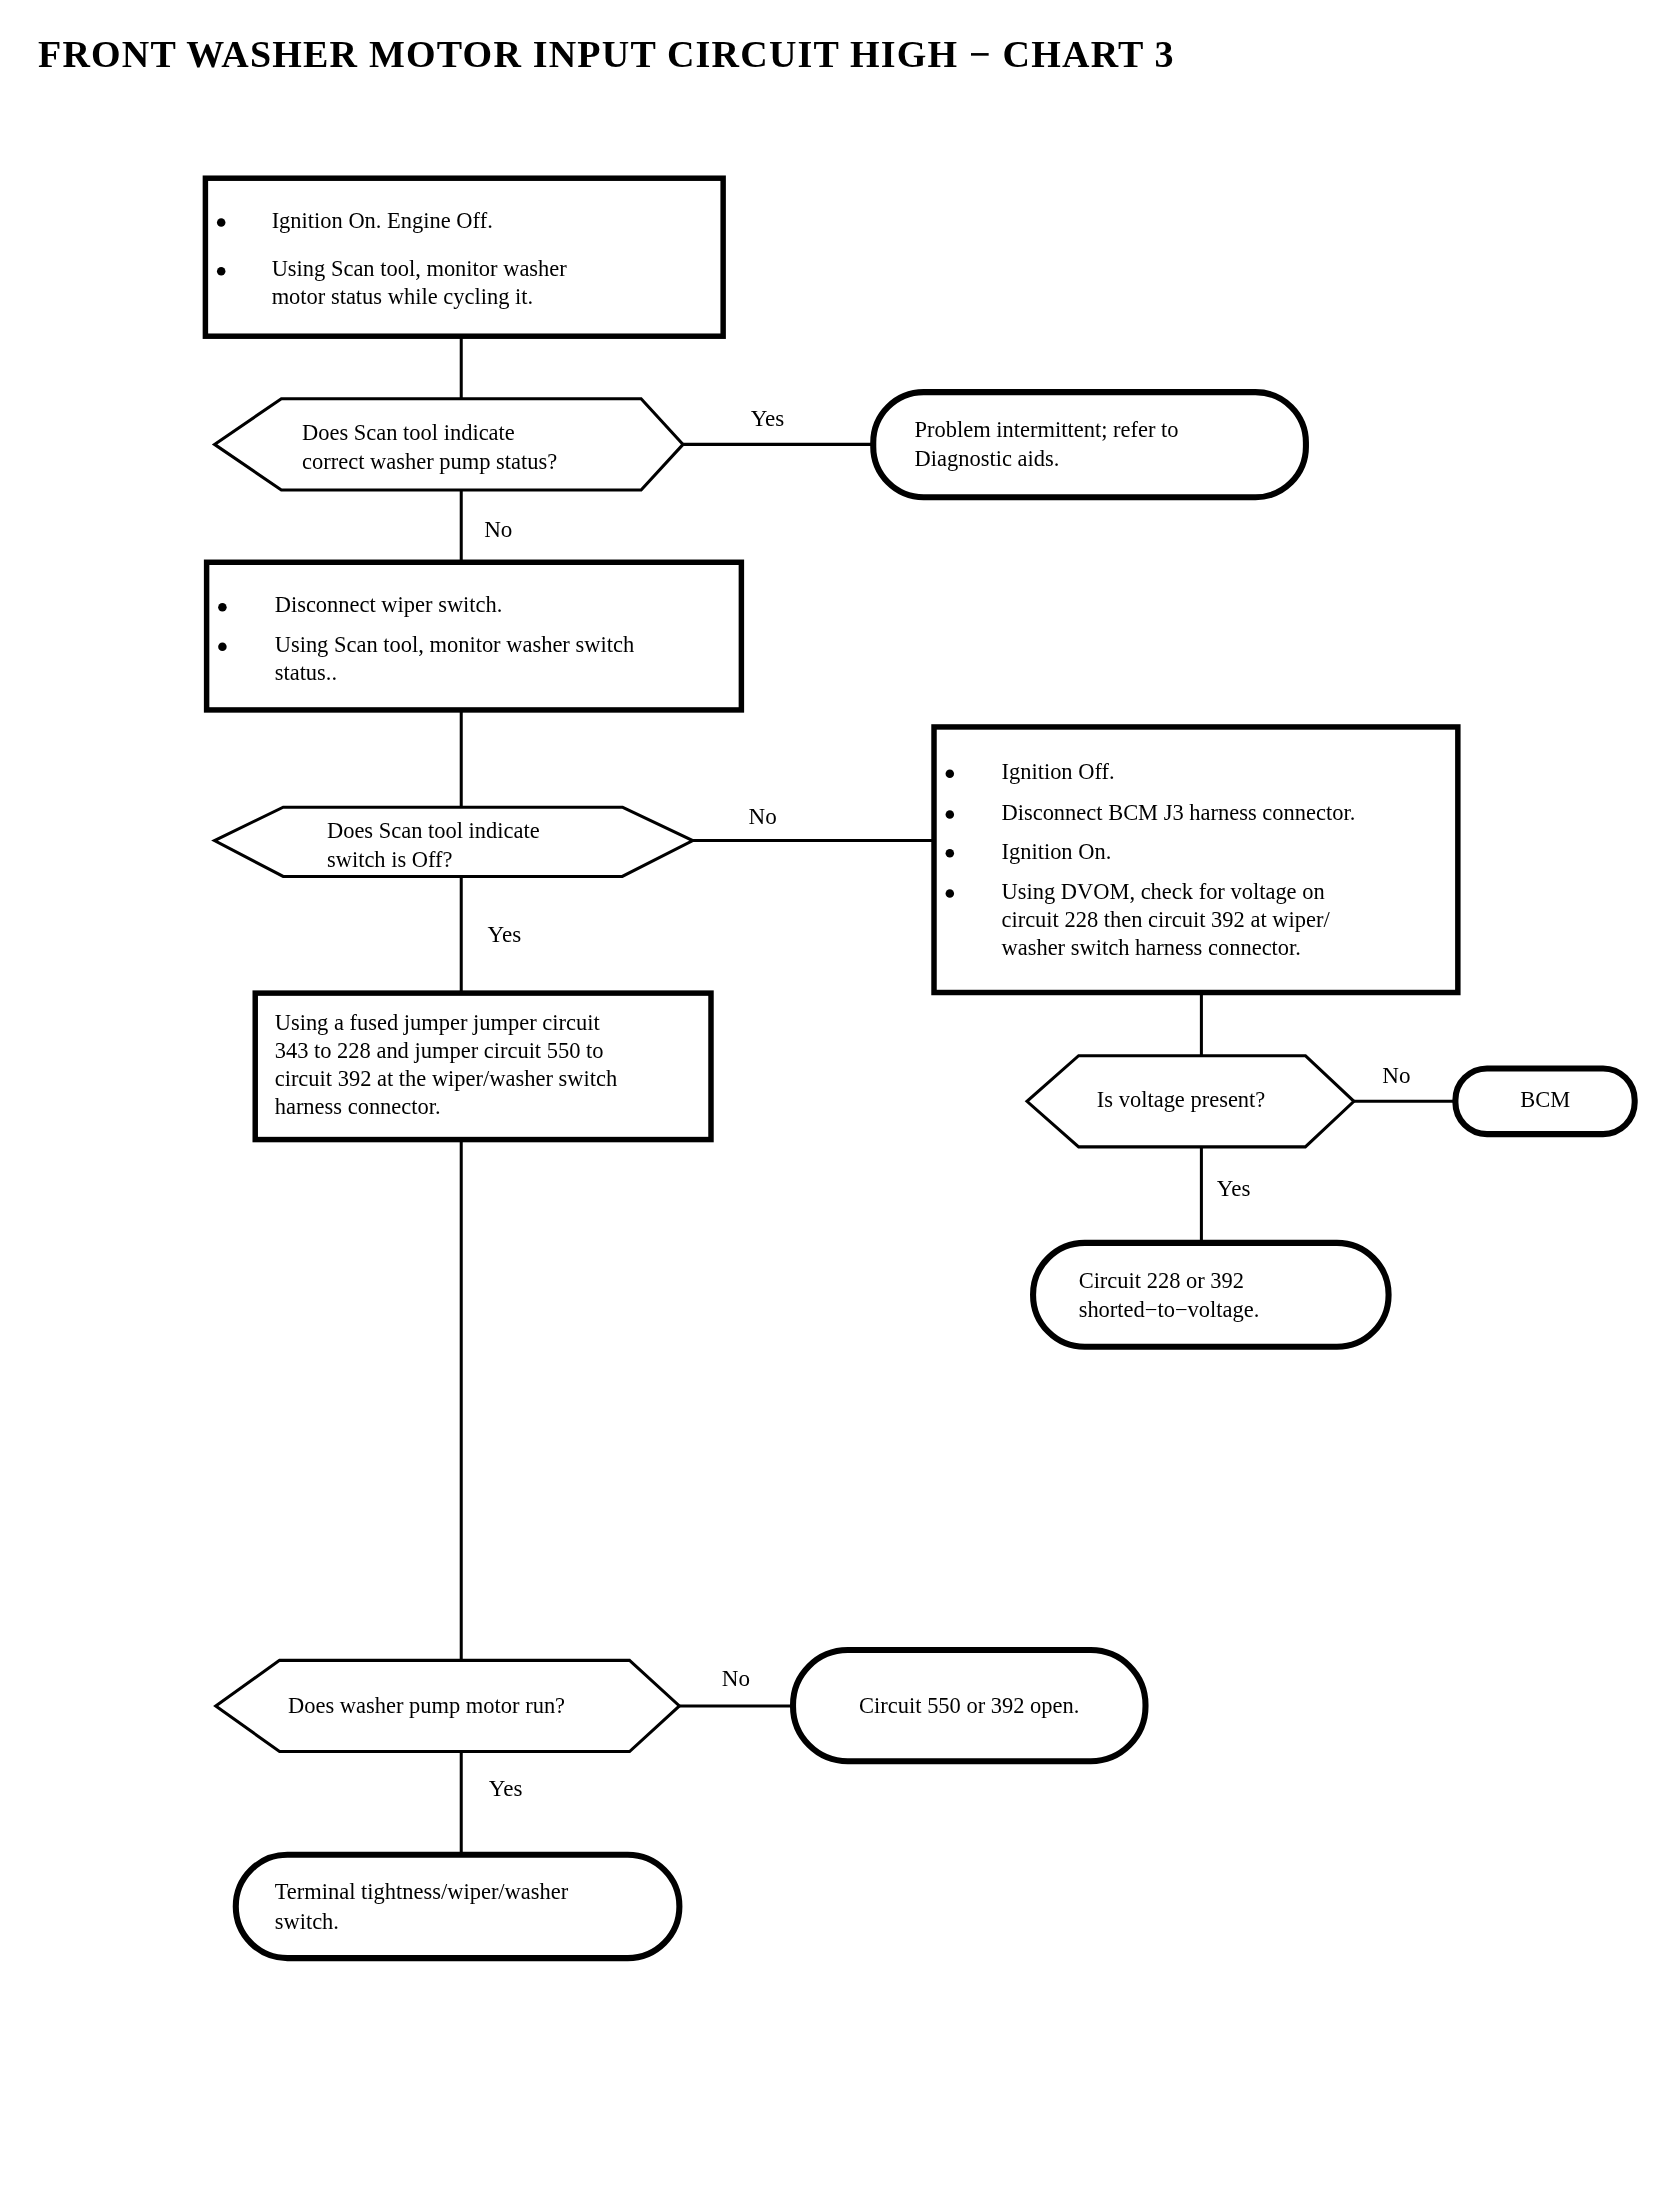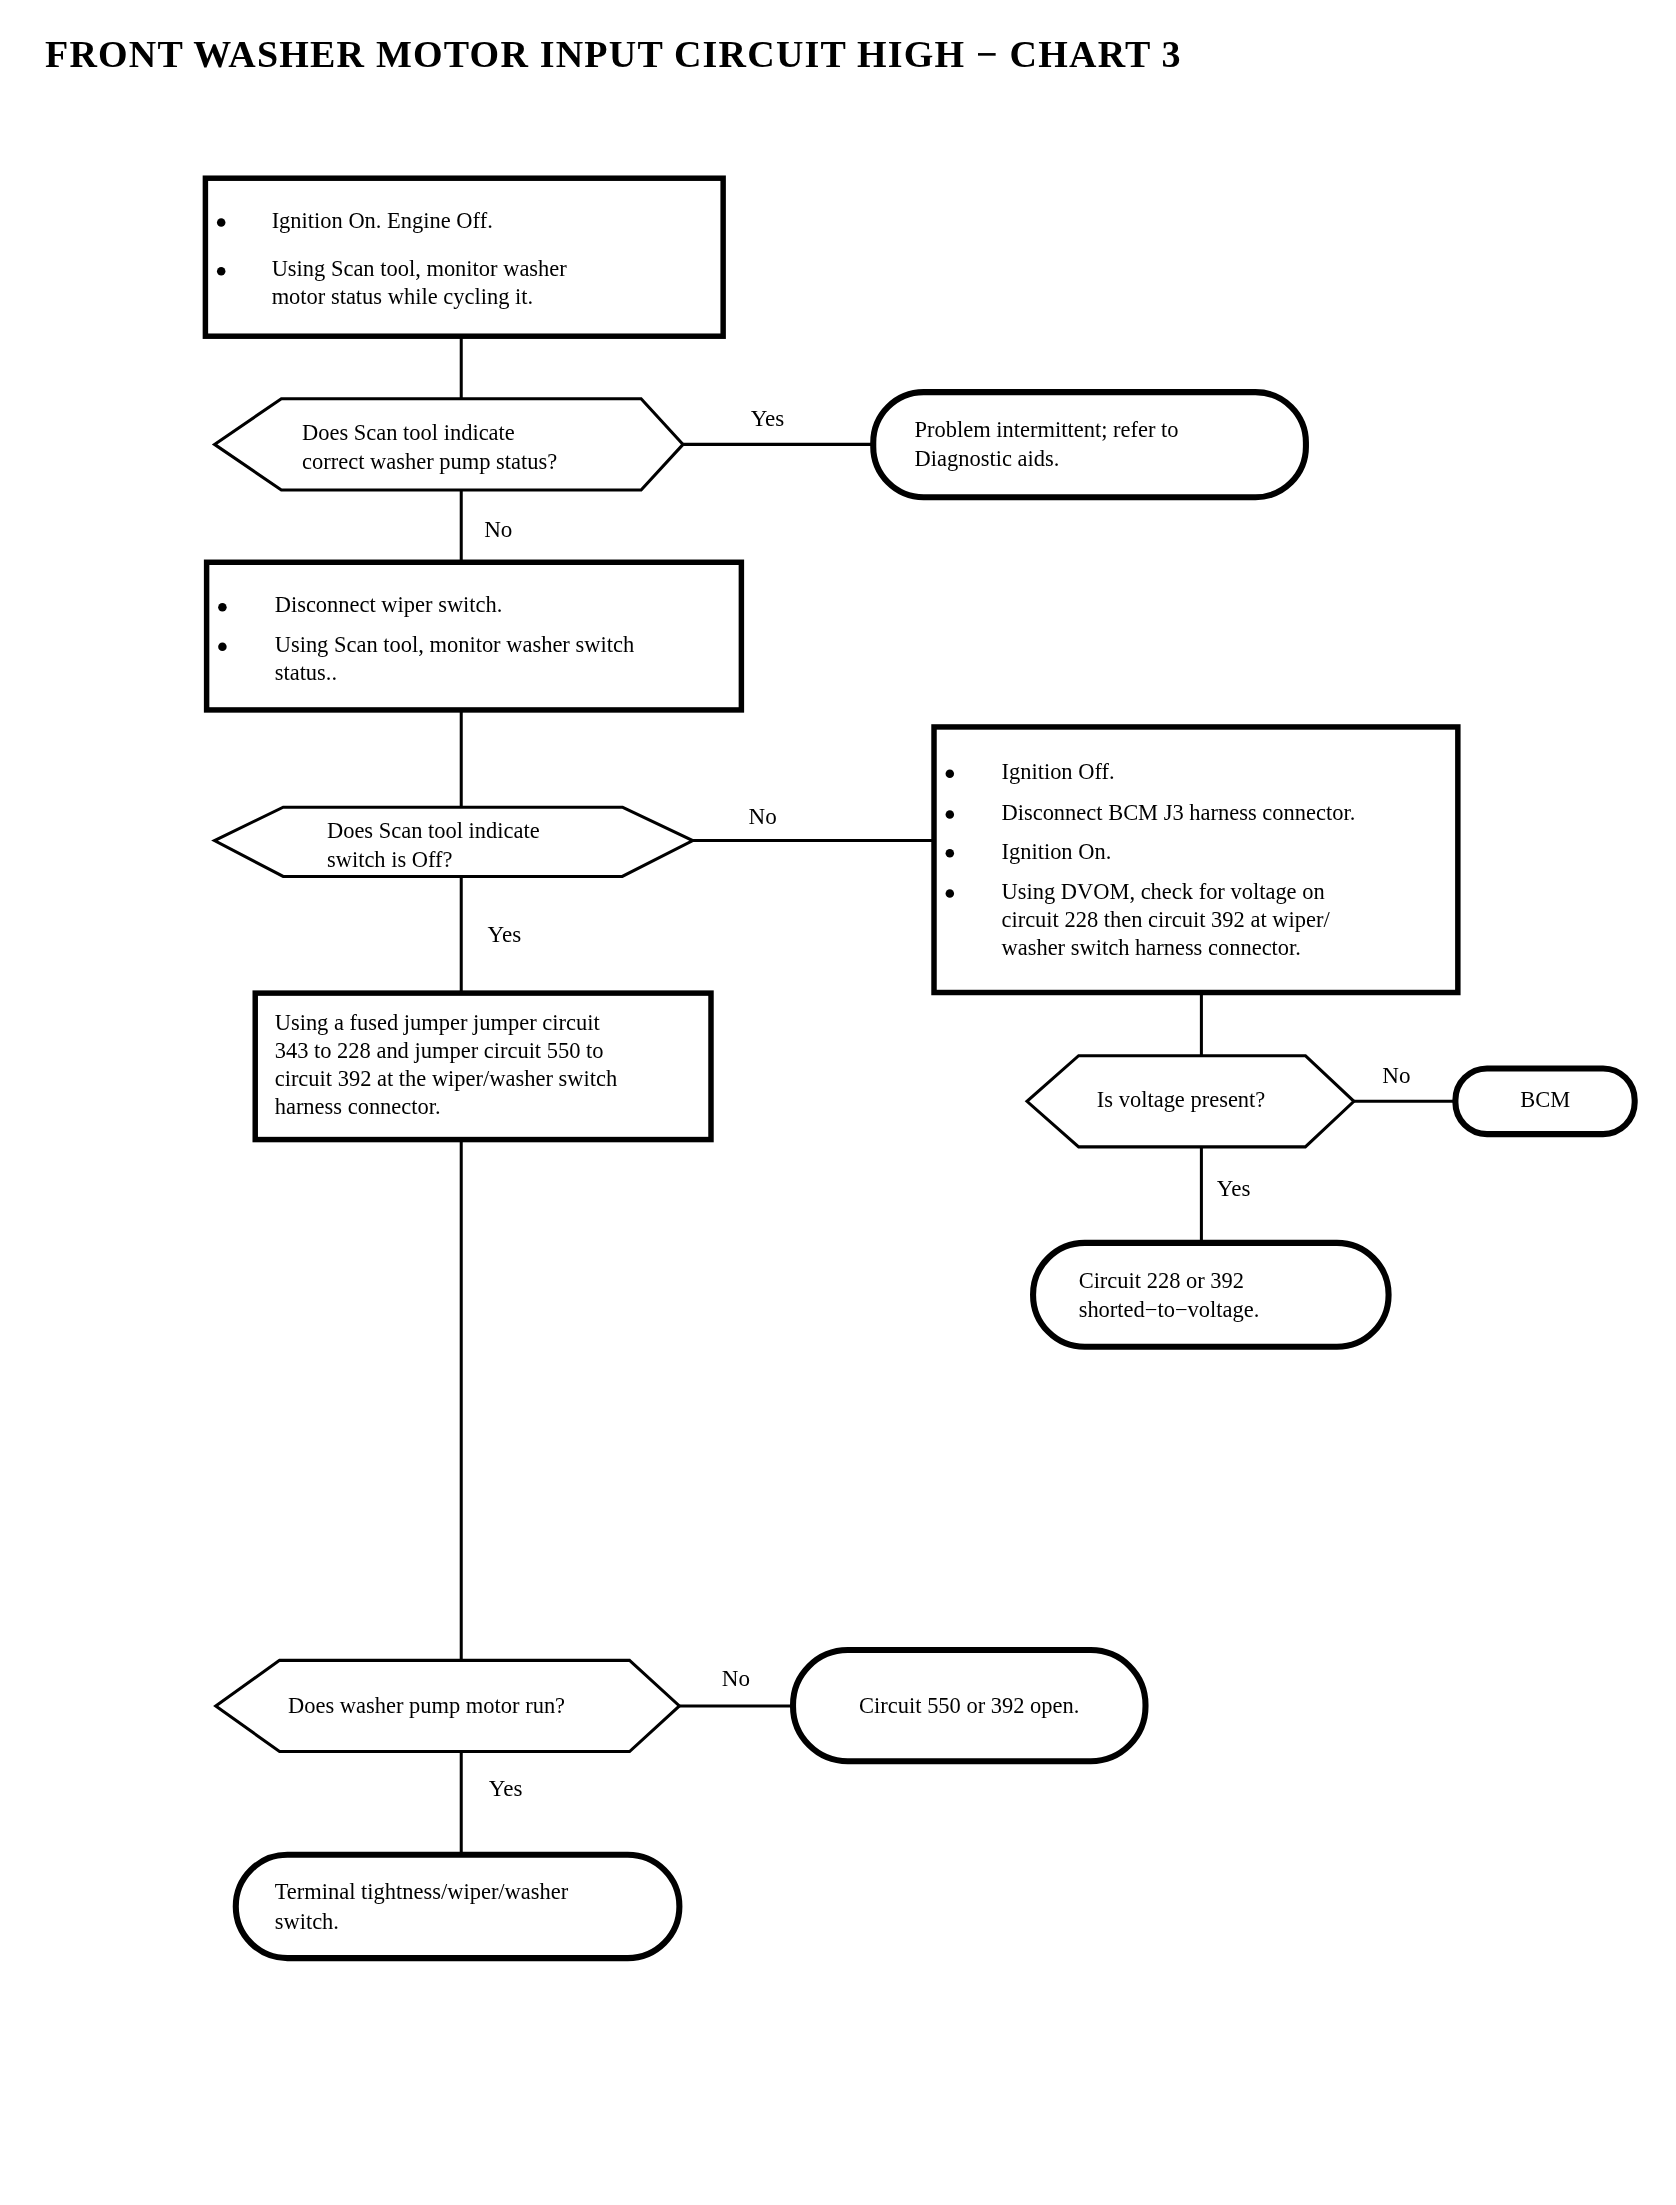--- a/index.html
+++ b/index.html
@@ -15,21 +15,21 @@
     overflow: hidden;
   }
   #sheet {
     position: relative;
     width: 1676px;
     height: 2205px;
     background: #ffffff;
   }
   #page-title {
     position: absolute;
-    left: 45px;
+    left: 38px;
     top: 32px;
     font-family: "Liberation Serif", "DejaVu Serif", serif;
     font-weight: bold;
     font-size: 38px;
     letter-spacing: 1.2px;
     white-space: nowrap;
     color: #000000;
   }
   svg#flow {
     position: absolute;

